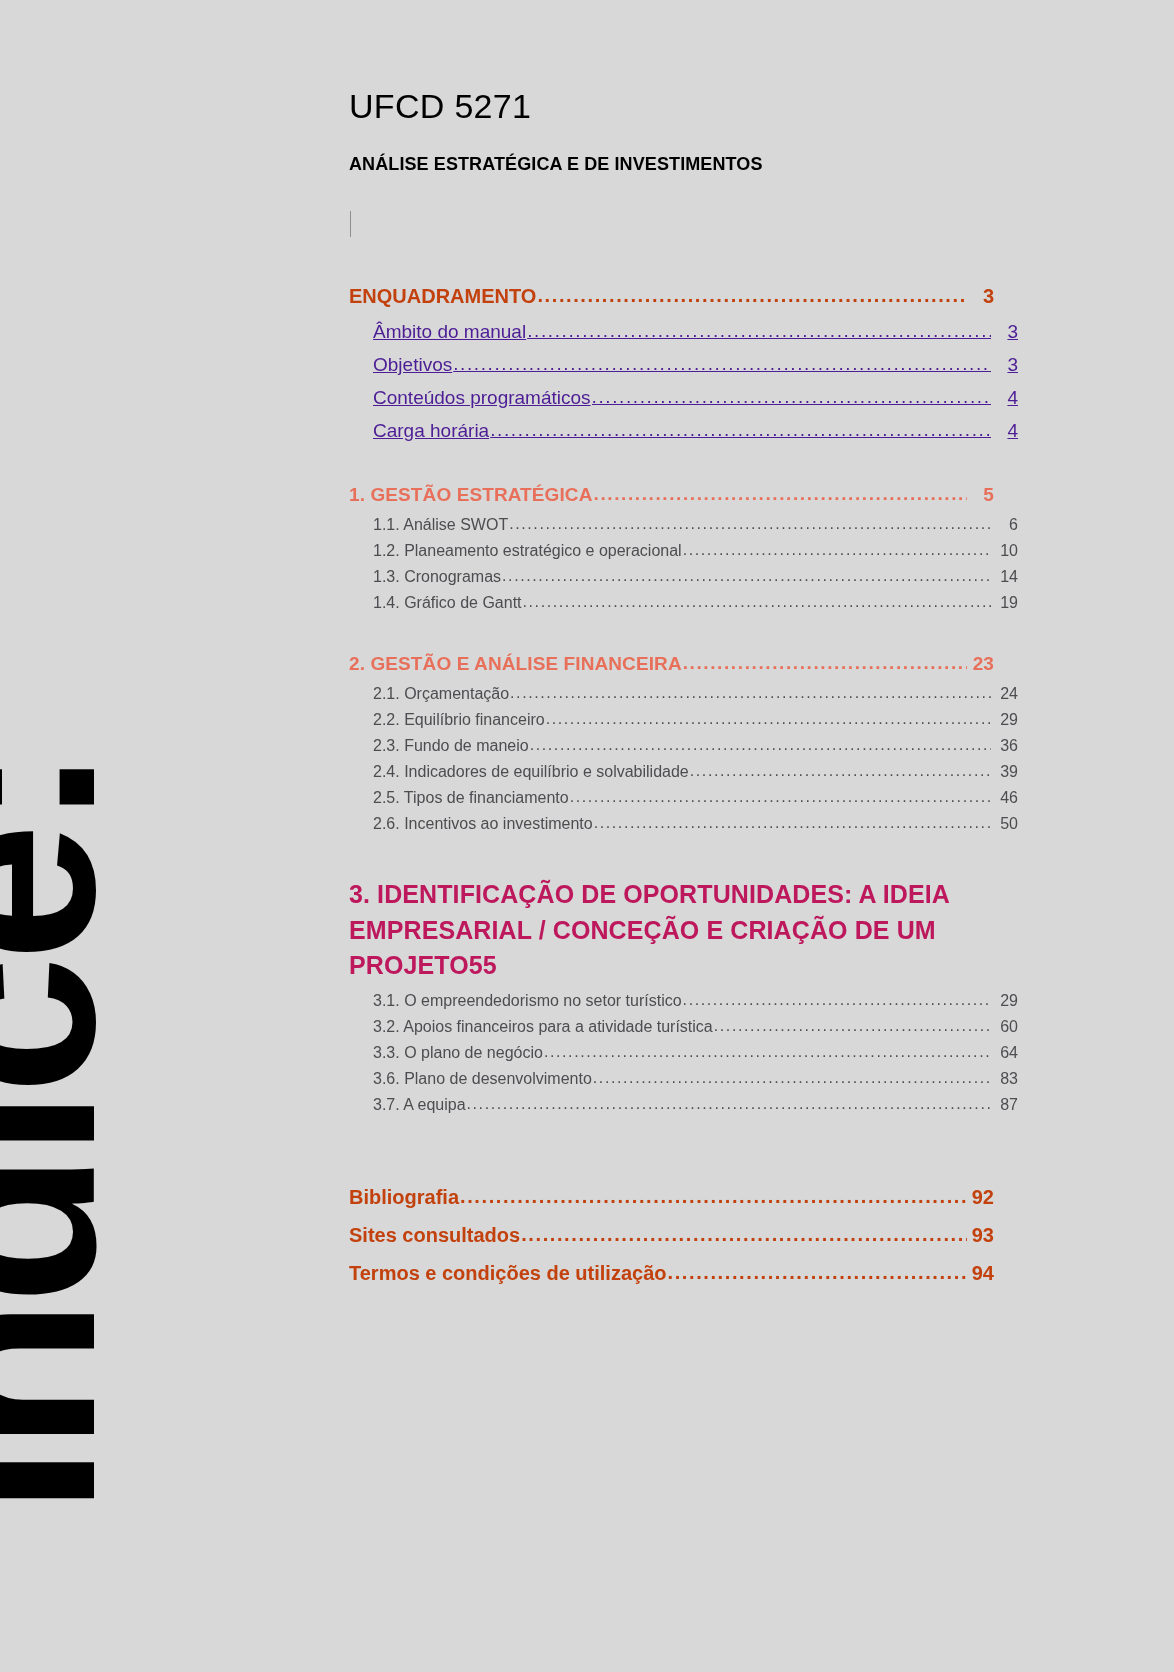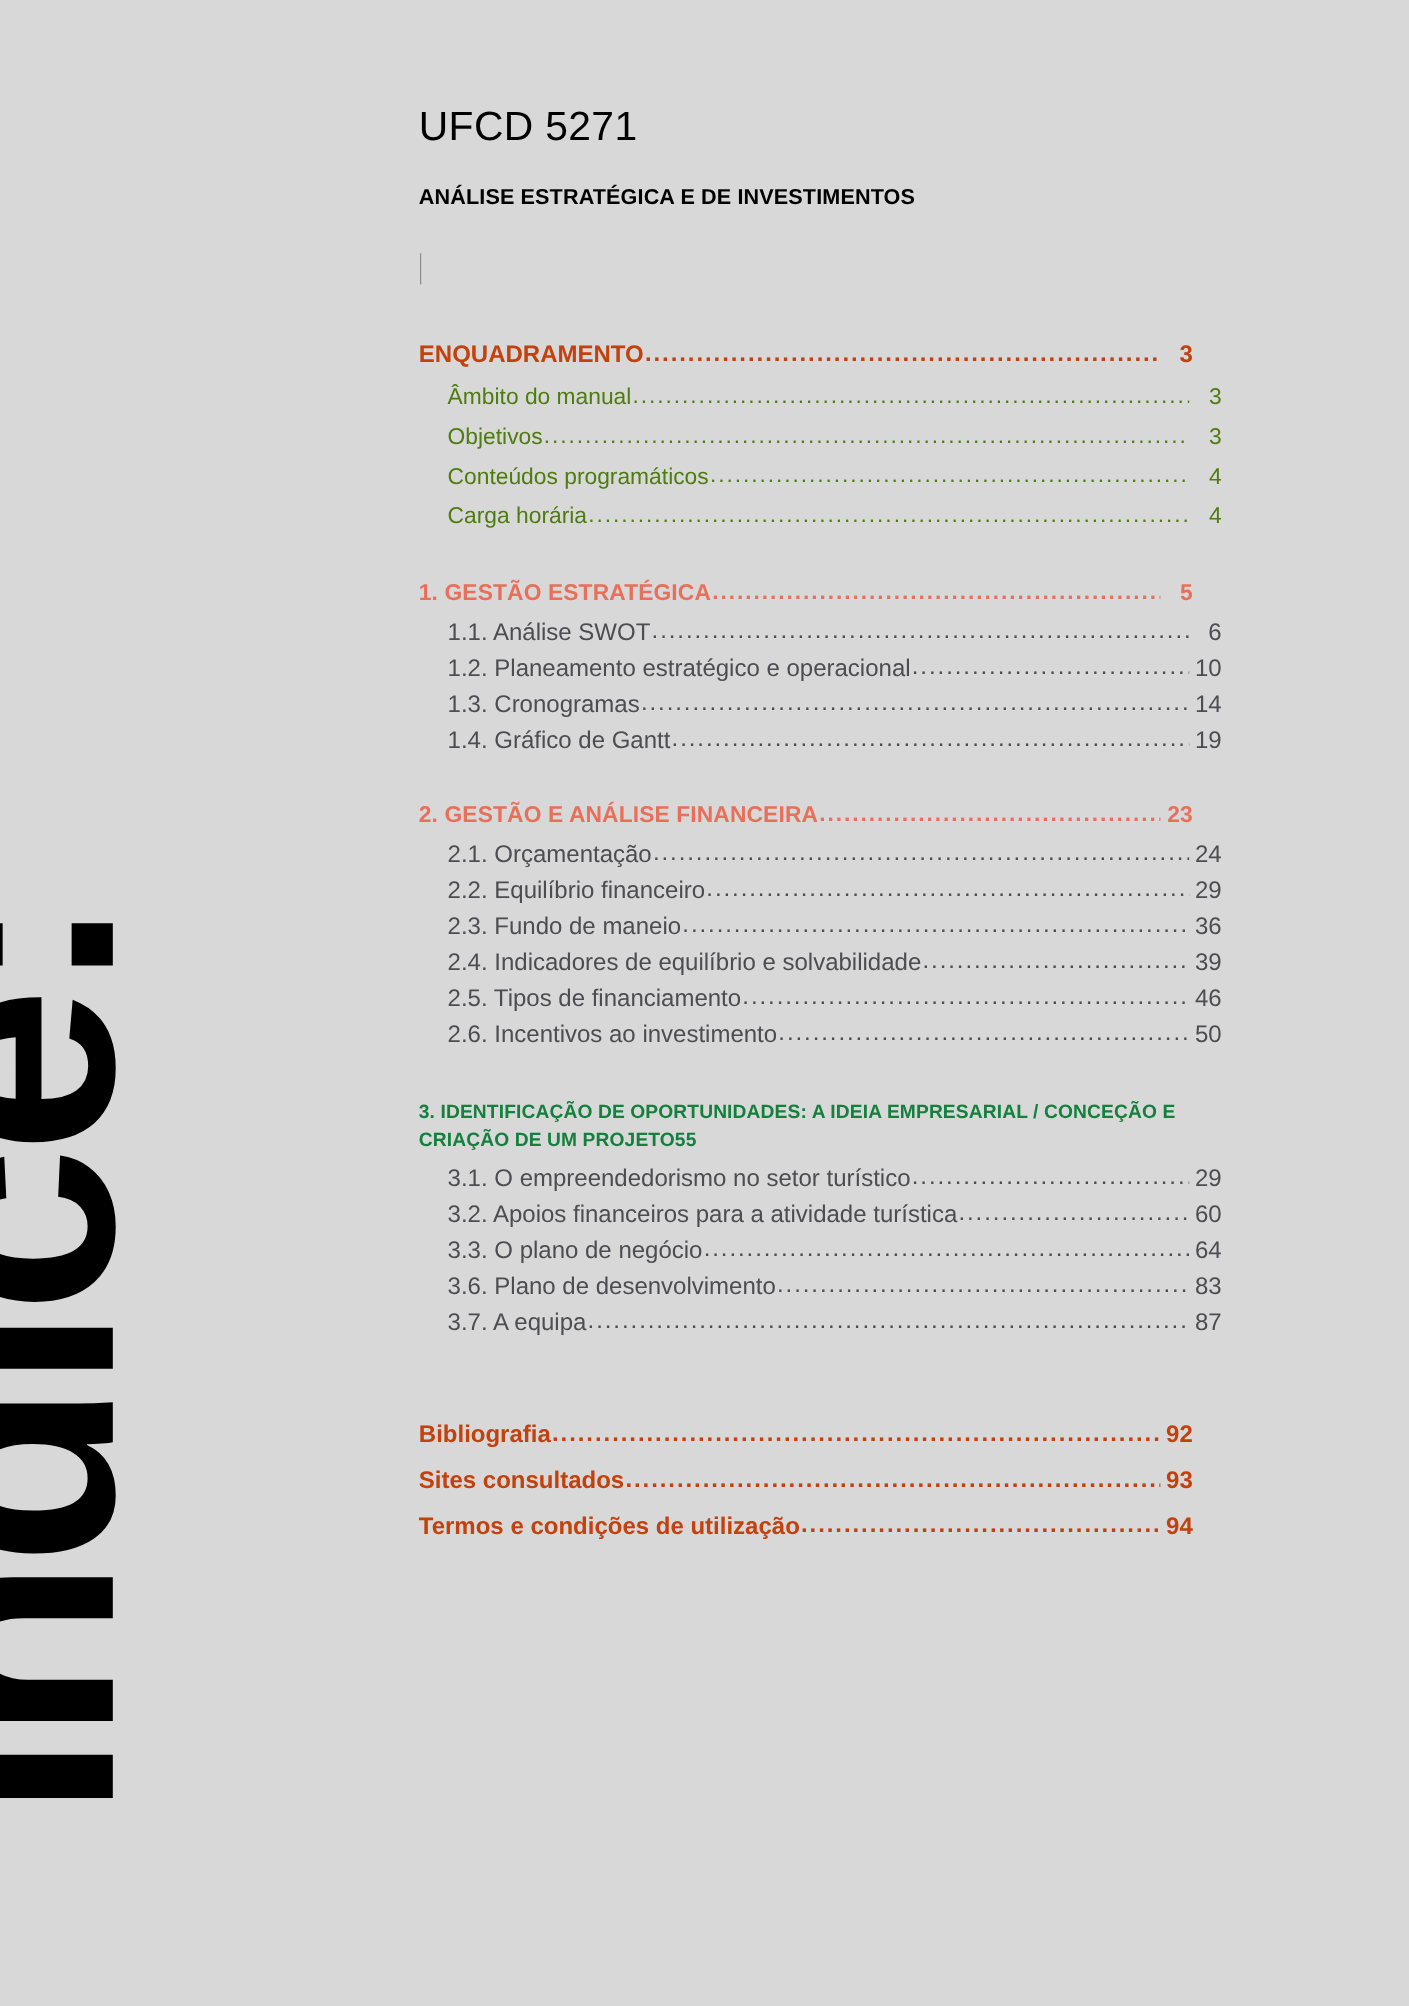--- a/index.html
+++ b/index.html
@@ -134,50 +134,51 @@
     font-weight: 700;
     color: #c2410c;
     padding: 9px 0 9px 0;
   }
   .lvl0 .pg { min-width: 26px; }
 
   
   .lvl1 {
     font-size: 19px;
     font-weight: 400;
-    color: #4d7c0f;
+    color: #4c1d95;
     padding: 7px 0 7px 24px;
+    text-decoration: underline;
   }
   .lvl1 .pg { min-width: 26px; }
 
   
   .lvl1s {
-    font-size: 20px;
+    font-size: 16px;
     font-weight: 400;
     color: #4d4d51;
     padding: 5px 0 5px 24px;
   }
   .lvl1s .pg { min-width: 26px; }
 
   
   .lvlA {
     font-size: 19px;
     font-weight: 700;
     color: #e8705a;
     padding: 8px 0 8px 0;
     letter-spacing: 0.1px;
   }
   .lvlA .pg { min-width: 26px; }
   .lvlA .leader::before { letter-spacing: 1.6px; }
 
   
   .chapter-wrap {
-    font-size: 16px;
-    font-weight: 700;
-    color: #15803d;
+    font-size: 25px;
+    font-weight: 700;
+    color: #be185d;
     letter-spacing: 0.1px;
     line-height: 1.42;
     padding: 10px 0 4px 0;
     width: 100%;
   }
 
   .tail-rows .lvl0 {
     padding: 9px 0 9px 0;
   }
 </style>

